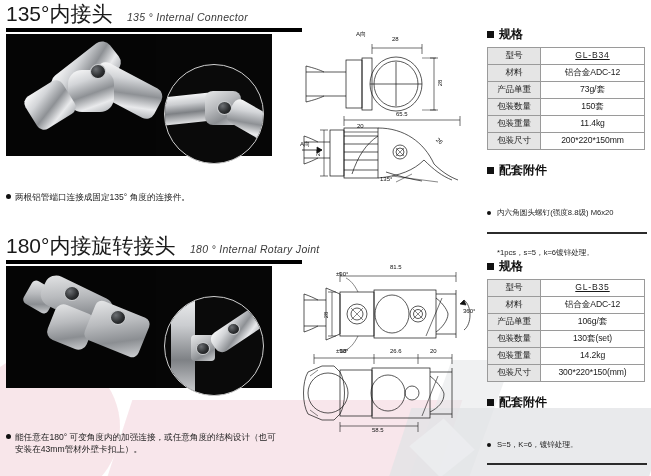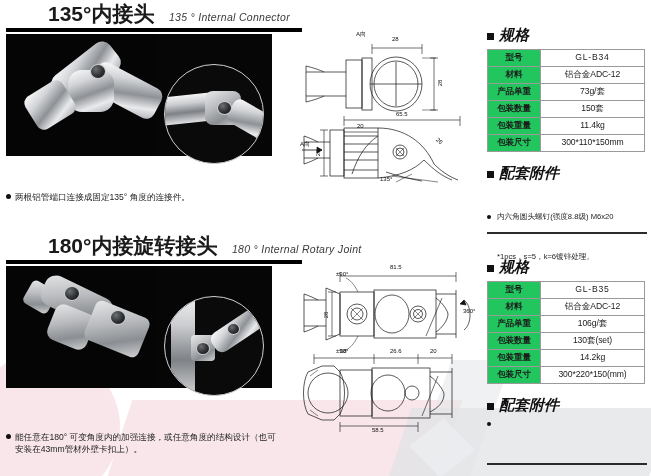--- a/index.html
+++ b/index.html
@@ -84,25 +84,24 @@
   #section-2 { top: 232px; height: 236px; }
 
   .title-row {
     position: relative;
     height: 28px;
     padding-left: 6px;
     white-space: nowrap;
   }
   .title-cn {
     font-size: 21px;
-    font-weight: bold;
+    font-weight: normal;
     letter-spacing: 0px;
     color: #1a1a1a;
     vertical-align: baseline;
-    margin-left: 42px;
   }
   .title-en {
     font-size: 10.5px;
     color: #3a3a3a;
     margin-left: 10px;
     vertical-align: baseline;
     letter-spacing: 0.3px;
     font-style: italic;
   }
   .title-rule {
@@ -220,26 +219,25 @@
   
   .right-col {
     position: absolute;
     left: 487px;
     width: 160px;
   }
   #right-1 { top: 26px; }
   #right-2 { top: 26px; }
 
   .block-head {
-    font-size: 15px;
+    font-size: 12px;
     font-weight: bold;
     color: #111;
     margin-bottom: 4px;
     white-space: nowrap;
-    font-style: italic;
   }
   .head-square {
     display: inline-block;
     width: 7px;
     height: 7px;
     background: #111;
     margin-right: 5px;
     vertical-align: baseline;
   }
 
@@ -252,31 +250,32 @@
     border: 1px solid #9a9a9a;
     height: 16px;
     font-size: 8.6px;
     text-align: center;
     padding: 0 1px;
     color: #1b1b1b;
     line-height: 1.1;
   }
   td.spec-label {
     width: 50px;
-    background: #22c55e;
-    font-weight: bold;
+    background: #e5e5e5;
+    font-weight: normal;
     letter-spacing: -0.2px;
   }
   td.spec-value {
     background: #ffffff;
     letter-spacing: -0.1px;
   }
   td.model-value {
     color: #d2649b;
     letter-spacing: 0.8px;
+    text-decoration: underline;
   }
 
   .acc-block { margin-top: 12px; }
   .acc-item {
     font-size: 7.6px;
     line-height: 1.42;
     color: #1b1b1b;
     margin-bottom: 6px;
     padding-left: 10px;
     position: relative;
@@ -432,21 +431,21 @@
           <tr>
             <td class="spec-label">包装数量</td>
             <td class="spec-value">150套</td>
           </tr>
           <tr>
             <td class="spec-label">包装重量</td>
             <td class="spec-value">11.4kg</td>
           </tr>
           <tr>
             <td class="spec-label">包装尺寸</td>
-            <td class="spec-value">300*110*150mm</td>
+            <td class="spec-value">200*220*150mm</td>
           </tr>
         </tbody>
       </table>
 
       <div class="acc-block">
         <div class="block-head">
           <span class="head-square"></span><span>配套附件</span>
         </div>
         <div class="acc-item">
           <span class="acc-dot"></span>
@@ -592,20 +591,21 @@
           </tr>
         </tbody>
       </table>
 
       <div class="acc-block">
         <div class="block-head">
           <span class="head-square"></span><span>配套附件</span>
         </div>
         <div class="acc-item">
           <span class="acc-dot"></span>
+          <span class="acc-line">S=5，K=6，镀锌处理。</span>
         </div>
       </div>
     </div>
 
     <div class="section-divider-2"></div>
   </div>
 
 </div>
 
 </body></html>

